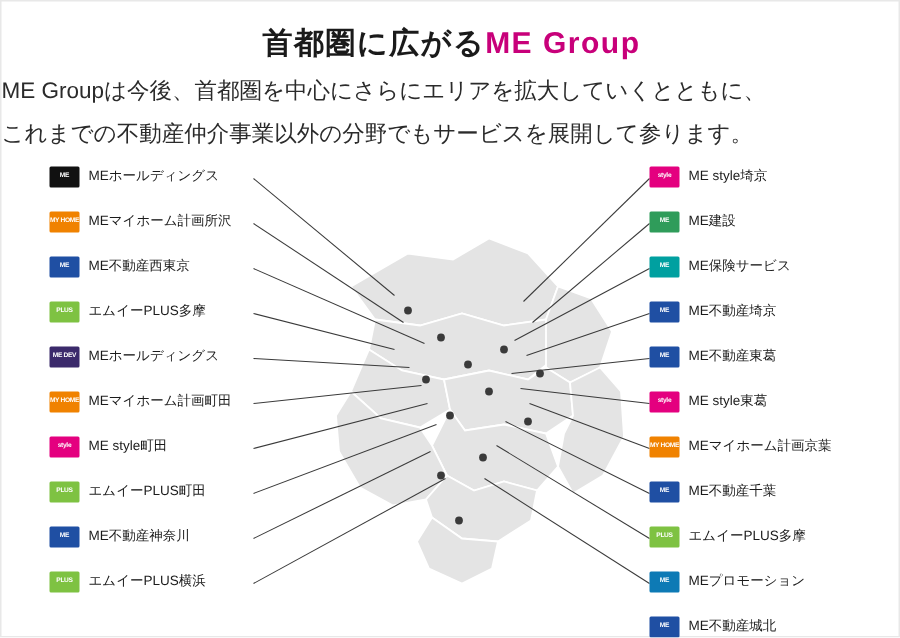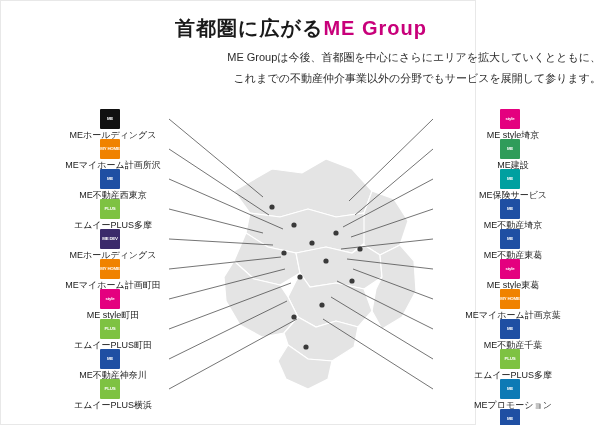--- a/index.html
+++ b/index.html
@@ -9,21 +9,21 @@
   body {
     width: 600px;
     height: 425px;
     background: #ffffff;
     font-family: "Liberation Sans", sans-serif;
     overflow: hidden;
     position: relative;
   }
   .page {
     position: relative;
-    width: 476px;
+    width: 600px;
     height: 425px;
     background: #ffffff;
     box-sizing: border-box;
     border: 1px solid #e8e8e8;
   }
   
   .title {
     position: absolute;
     top: 14px;
     left: 0;
@@ -35,22 +35,22 @@
     color: #1a1a1a;
   }
   .title .accent {
     color: #c8007a;
   }
   .subtitle {
     position: absolute;
     top: 46px;
     left: 0;
     width: 600px;
-    text-align: right;
-    font-size: 11px;
+    text-align: left;
+    font-size: 15px;
     line-height: 1.9;
     color: #2b2b2b;
   }
   
   .map-wrap {
     position: absolute;
     left: 175px;
     top: 120px;
     width: 250px;
     height: 290px;
@@ -75,21 +75,20 @@
   }
   .col-left { left: 32px; }
   .col-right { left: 432px; }
 
   .item {
     display: flex;
     align-items: center;
     height: 17px;
     margin-bottom: 13px;
     white-space: nowrap;
-    flex-direction: column;
   }
   .badge {
     width: 20px;
     height: 14px;
     border-radius: 1px;
     flex: 0 0 20px;
     margin-right: 6px;
     display: flex;
     align-items: center;
     justify-content: center;

